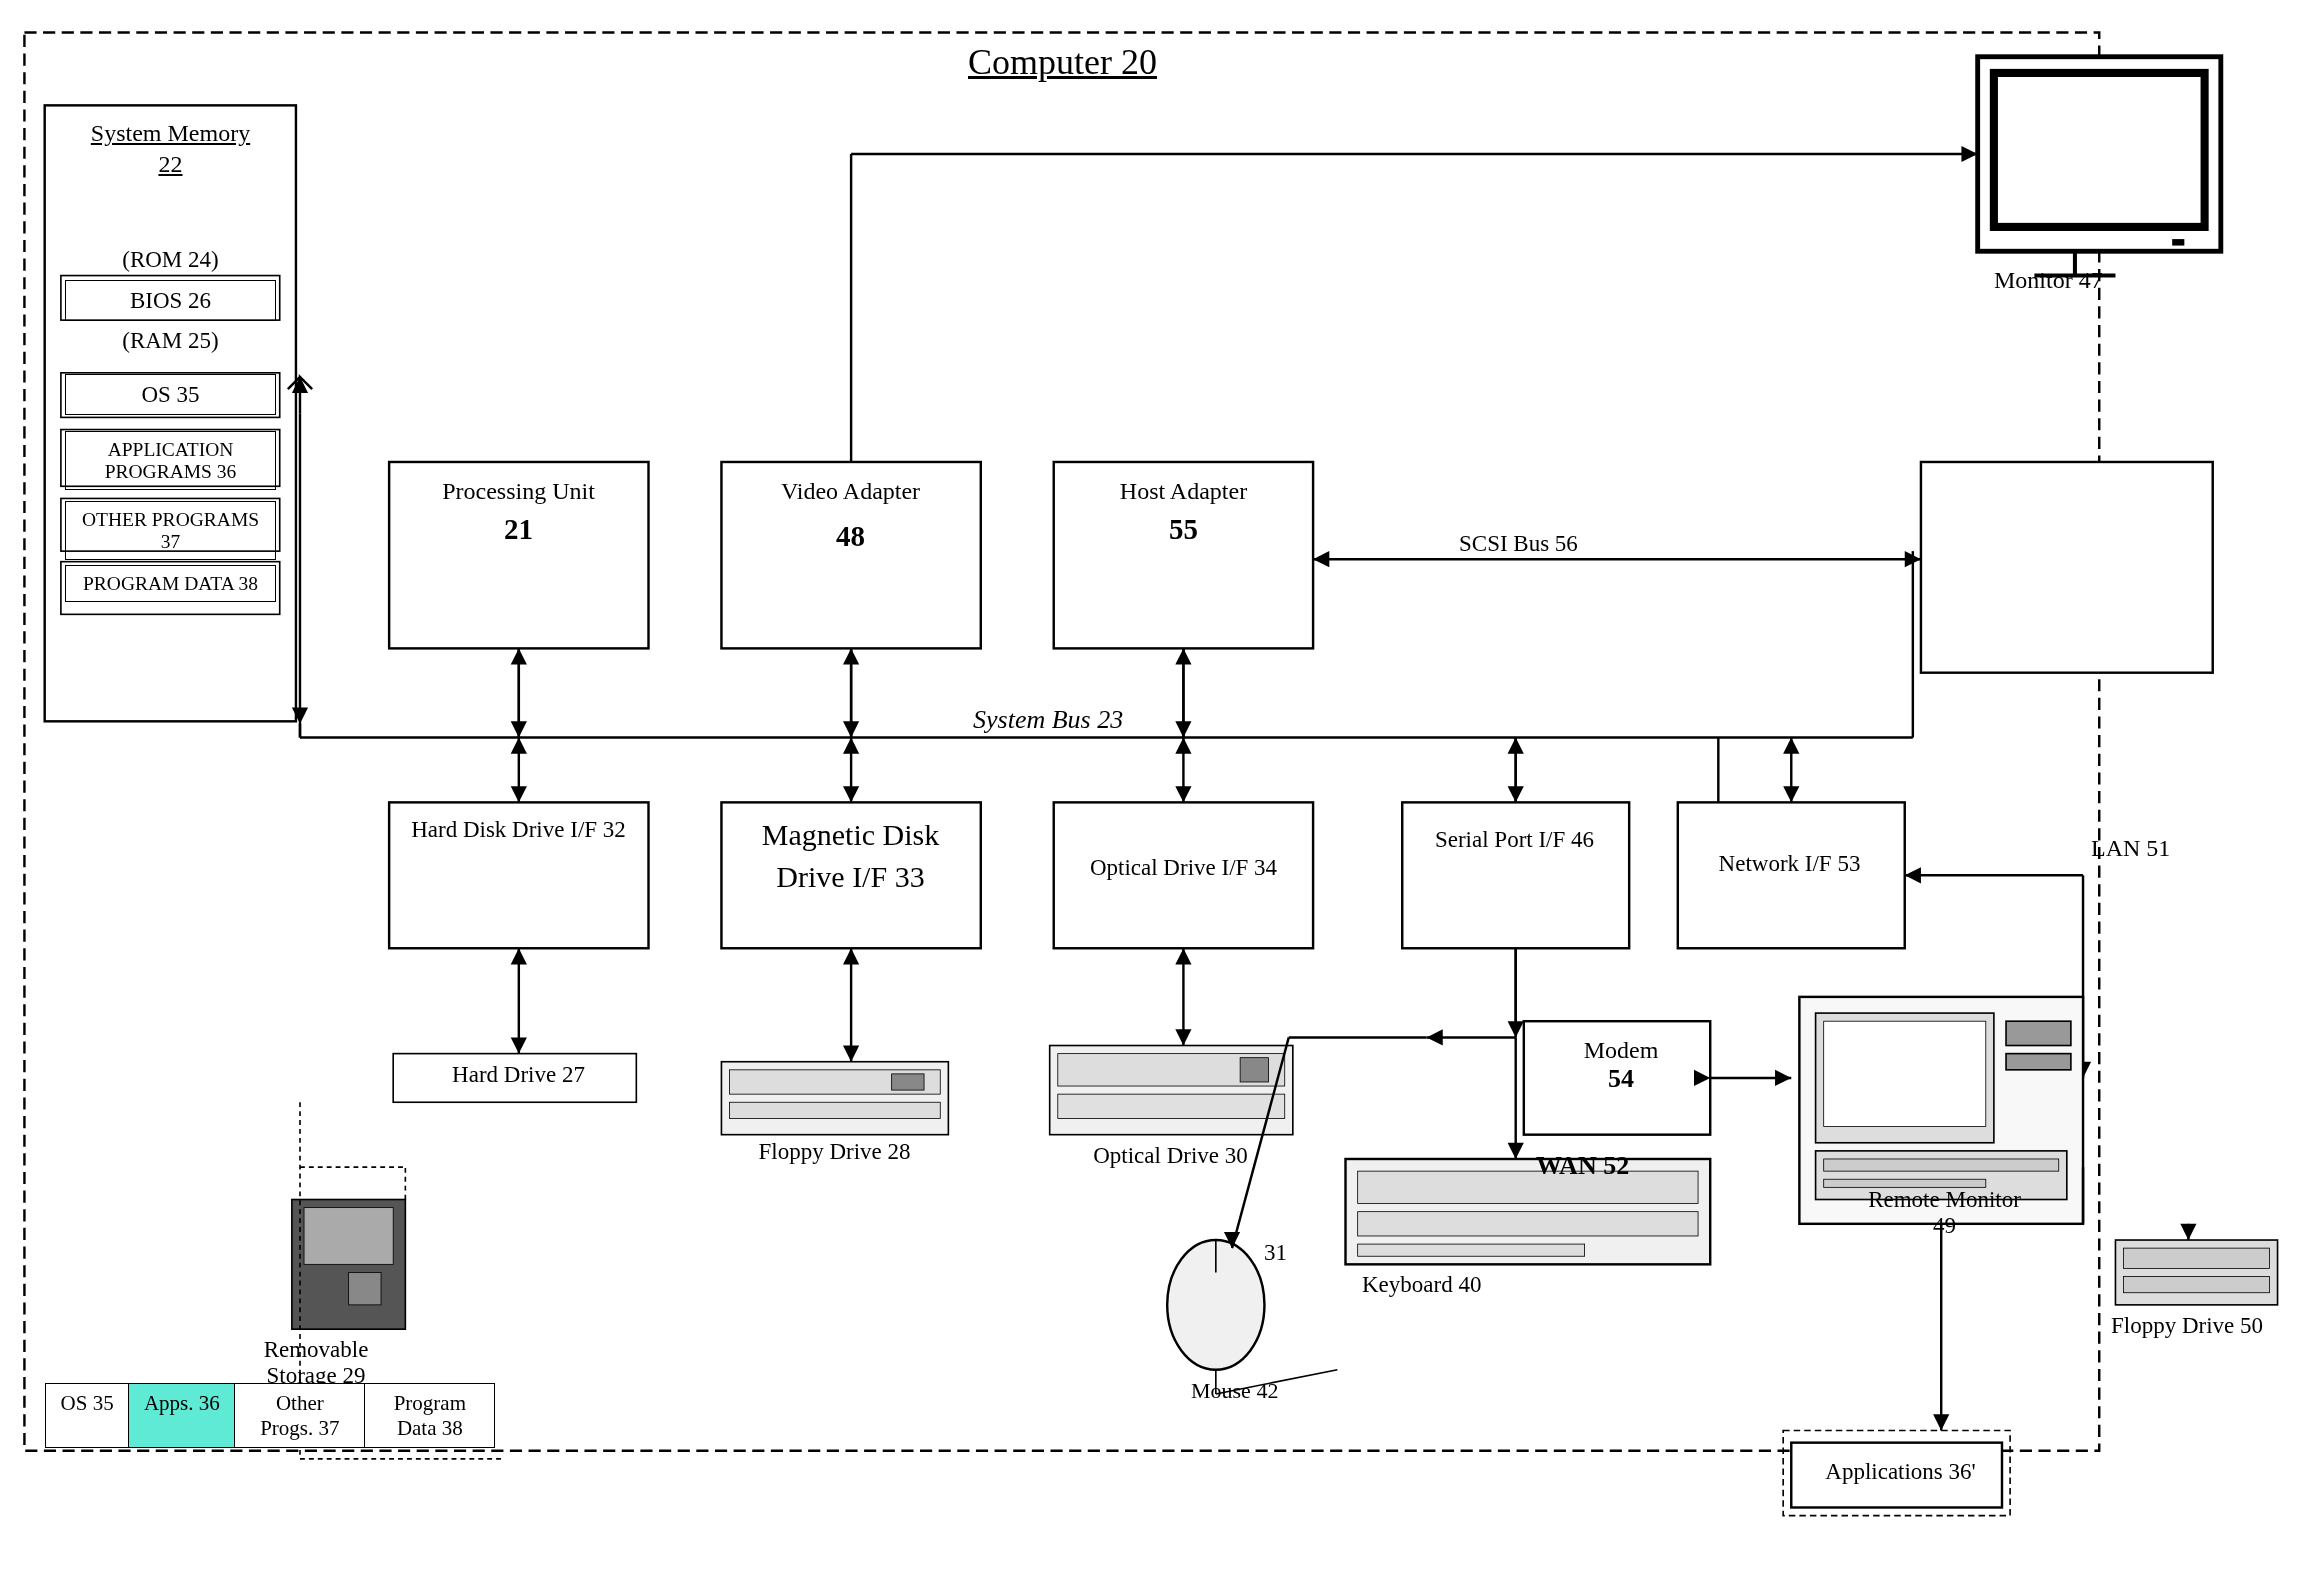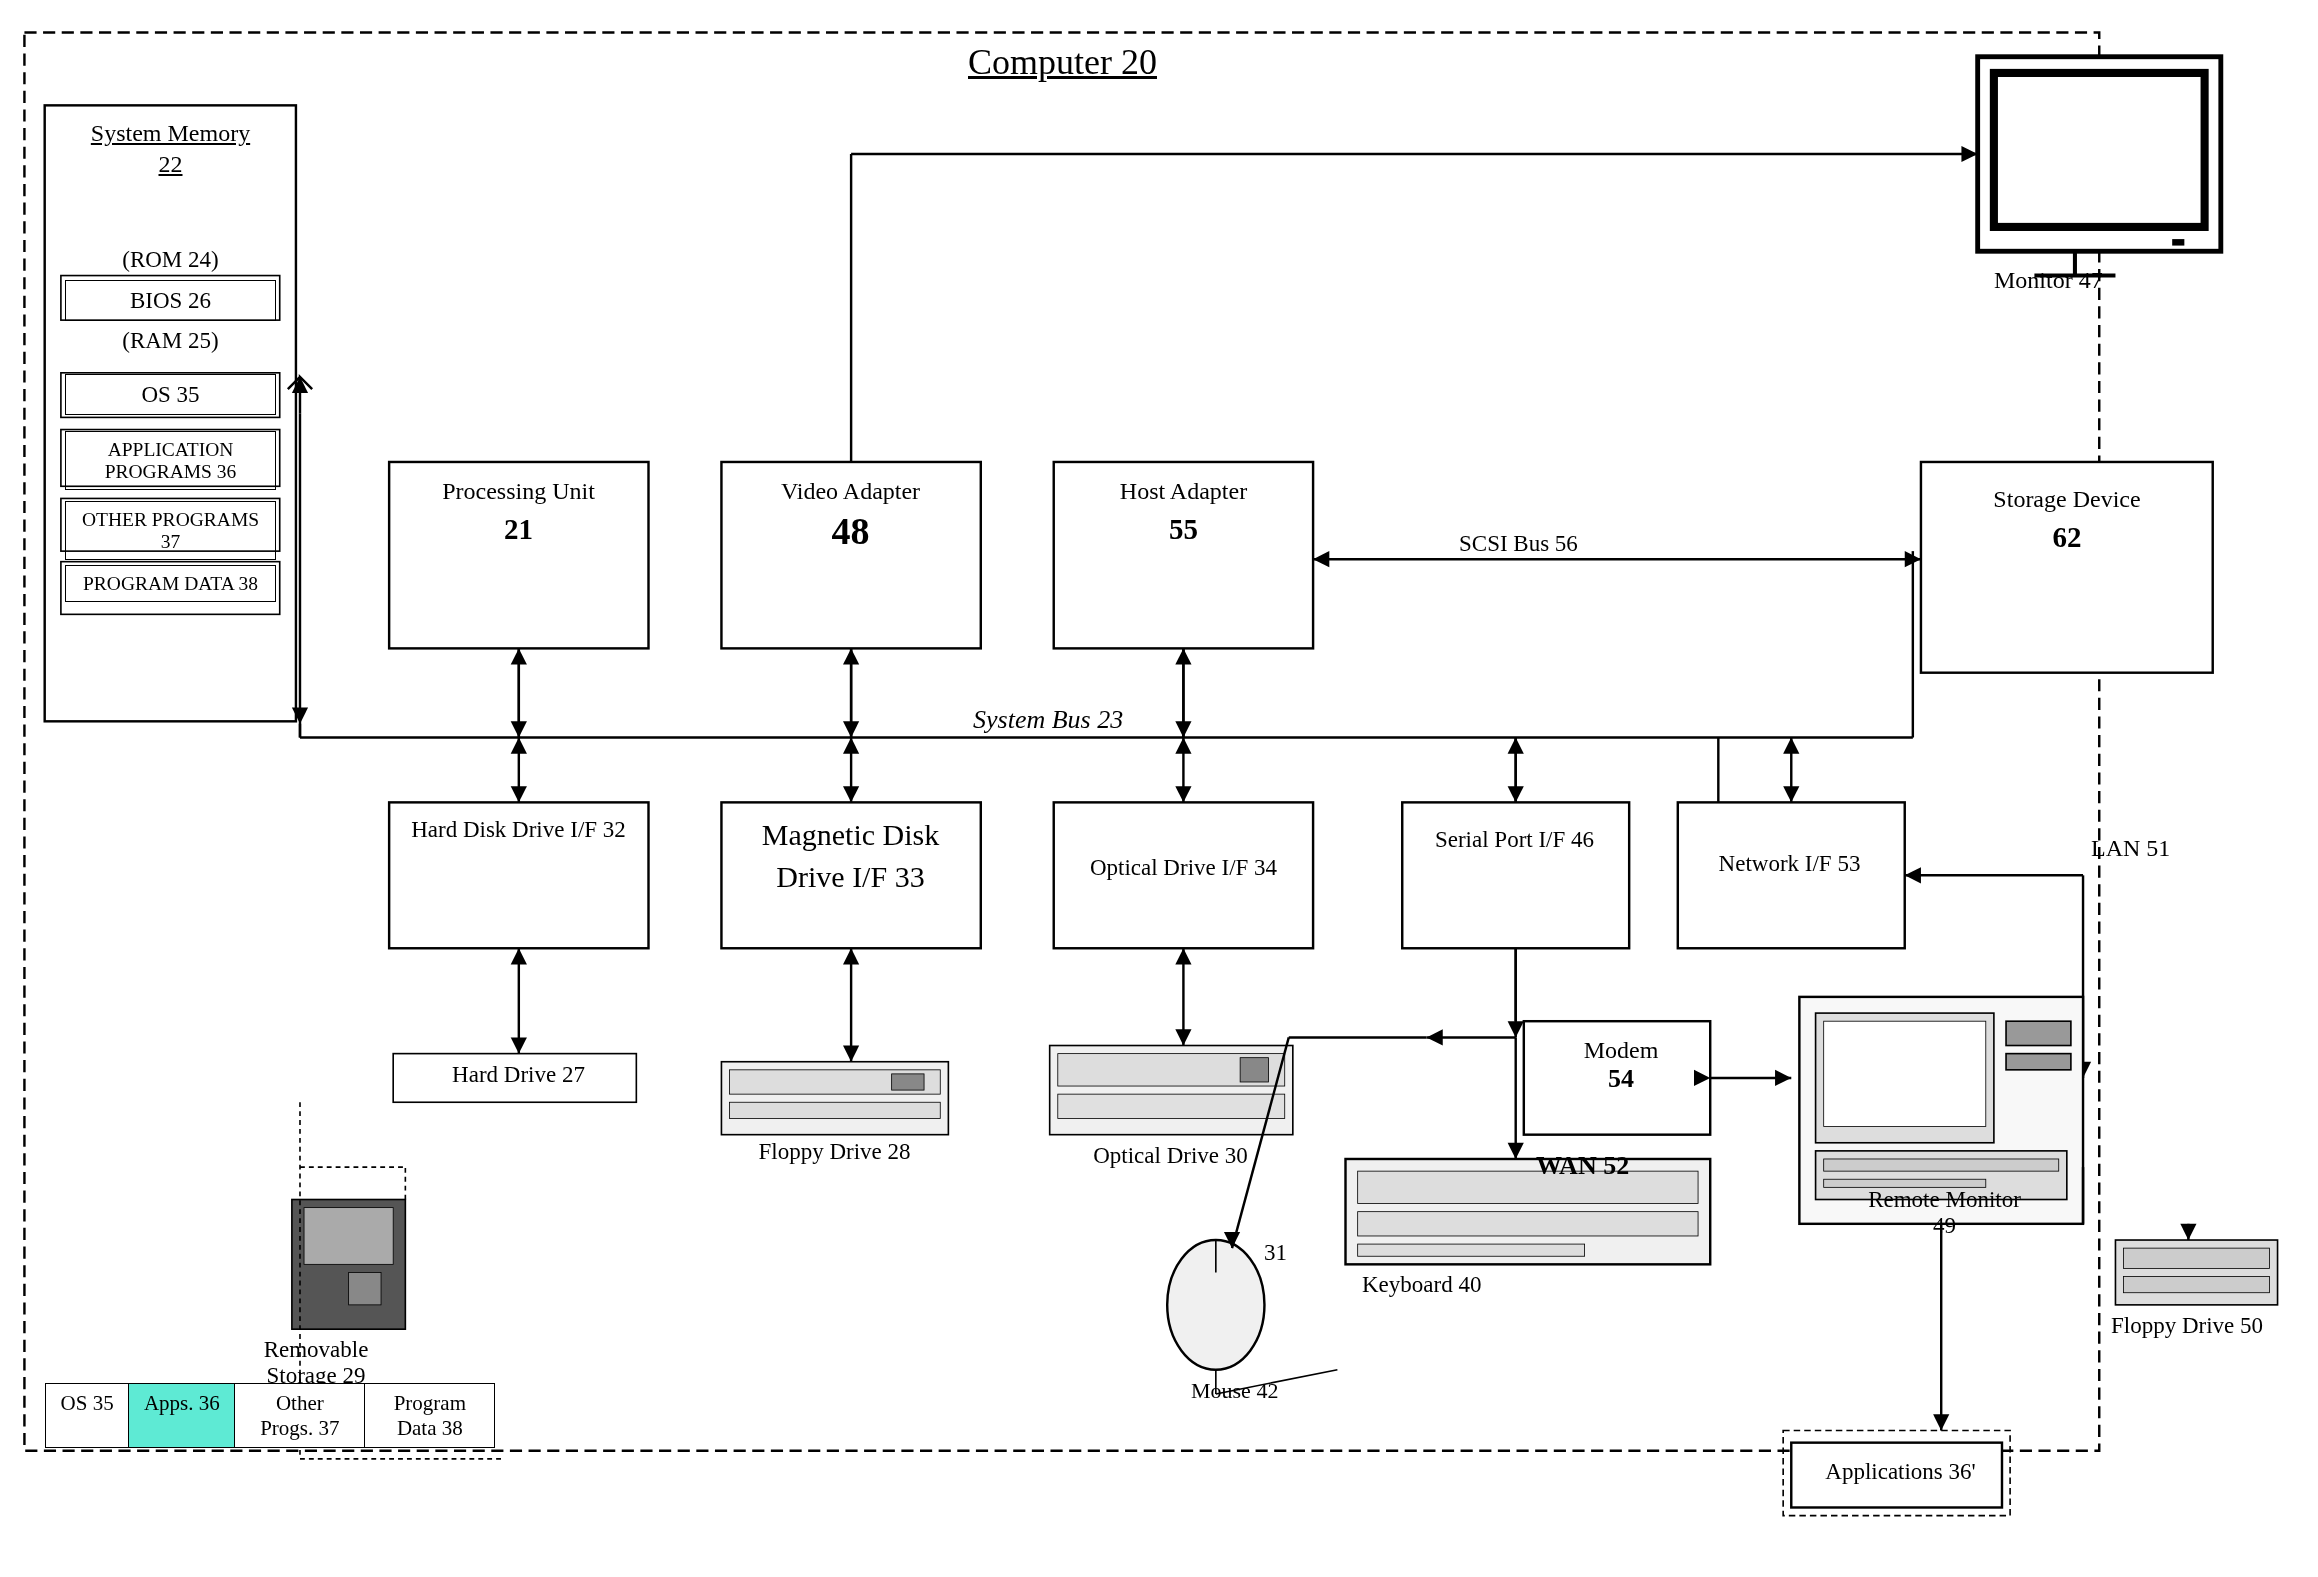--- a/index.html
+++ b/index.html
@@ -263,32 +263,28 @@
 
   <div style="position:absolute; top:565px; left:65px; width:211px; text-align:center; font-size:19.5px; border:1.6px solid #000; padding:6.5px;">PROGRAM DATA 38</div>
 
   <div style="position:absolute; top:478px; left:397px; width:243px; text-align:center;">
     <div style="font-size:24px;">Processing Unit</div>
     <div style="font-size:29px; font-weight:bold; margin-top:8px;">21</div>
   </div>
 
   <div style="position:absolute; top:478px; left:729px; width:243px; text-align:center;">
     <div style="font-size:24px;">Video Adapter</div>
-    <div style="font-size:38px; font-weight:bold; margin-top:4px;">48</div>
+    <div style="font-size:29px; font-weight:bold; margin-top:15px;">48</div>
   </div>
 
   <div style="position:absolute; top:478px; left:1062px; width:243px; text-align:center;">
     <div style="font-size:24px;">Host Adapter</div>
     <div style="font-size:29px; font-weight:bold; margin-top:8px;">55</div>
   </div>
 
-  <div style="position:absolute; top:486px; left:1929px; width:276px; text-align:center;">
-    <div style="font-size:24px;">Storage Device</div>
-    <div style="font-size:29px; font-weight:bold; margin-top:8px;">62</div>
-  </div>
 
   <div style="position:absolute; top:267px; left:1994px; font-size:24px; text-align:center;">Monitor 47</div>
 
   <div style="position:absolute; top:531px; left:1459px; font-size:23px;">SCSI Bus 56</div>
 
   <div style="position:absolute; top:705px; left:973px; font-size:26px; font-style:italic;">System Bus 23</div>
 
   <div style="position:absolute; top:814px; left:397px; width:243px; text-align:center; font-size:23px; line-height:1.4;">Hard Disk Drive I/F 32</div>
 
   <div style="position:absolute; top:814px; left:729px; width:243px; text-align:center; font-size:30px; line-height:1.4;">Magnetic Disk Drive I/F 33</div>

